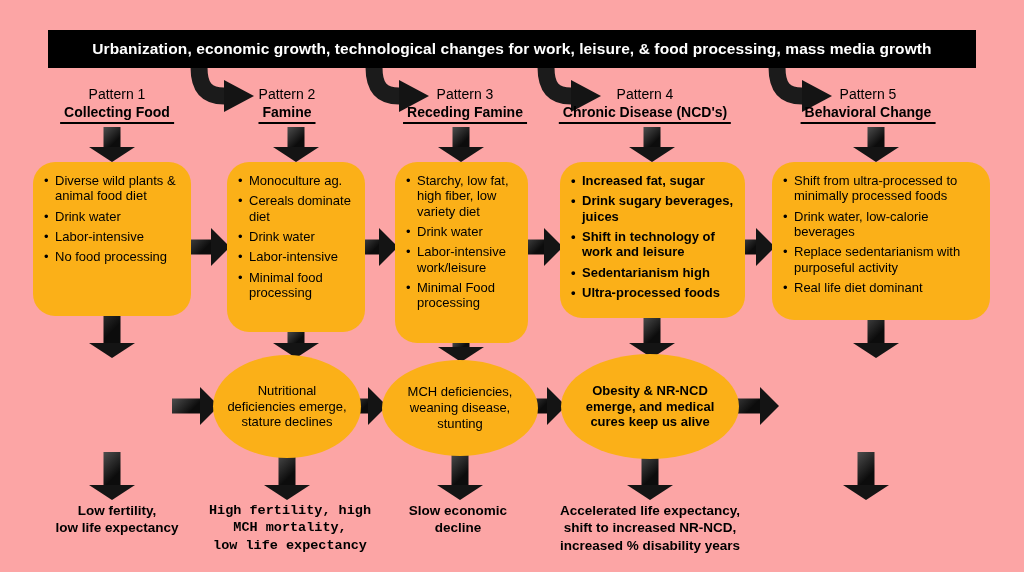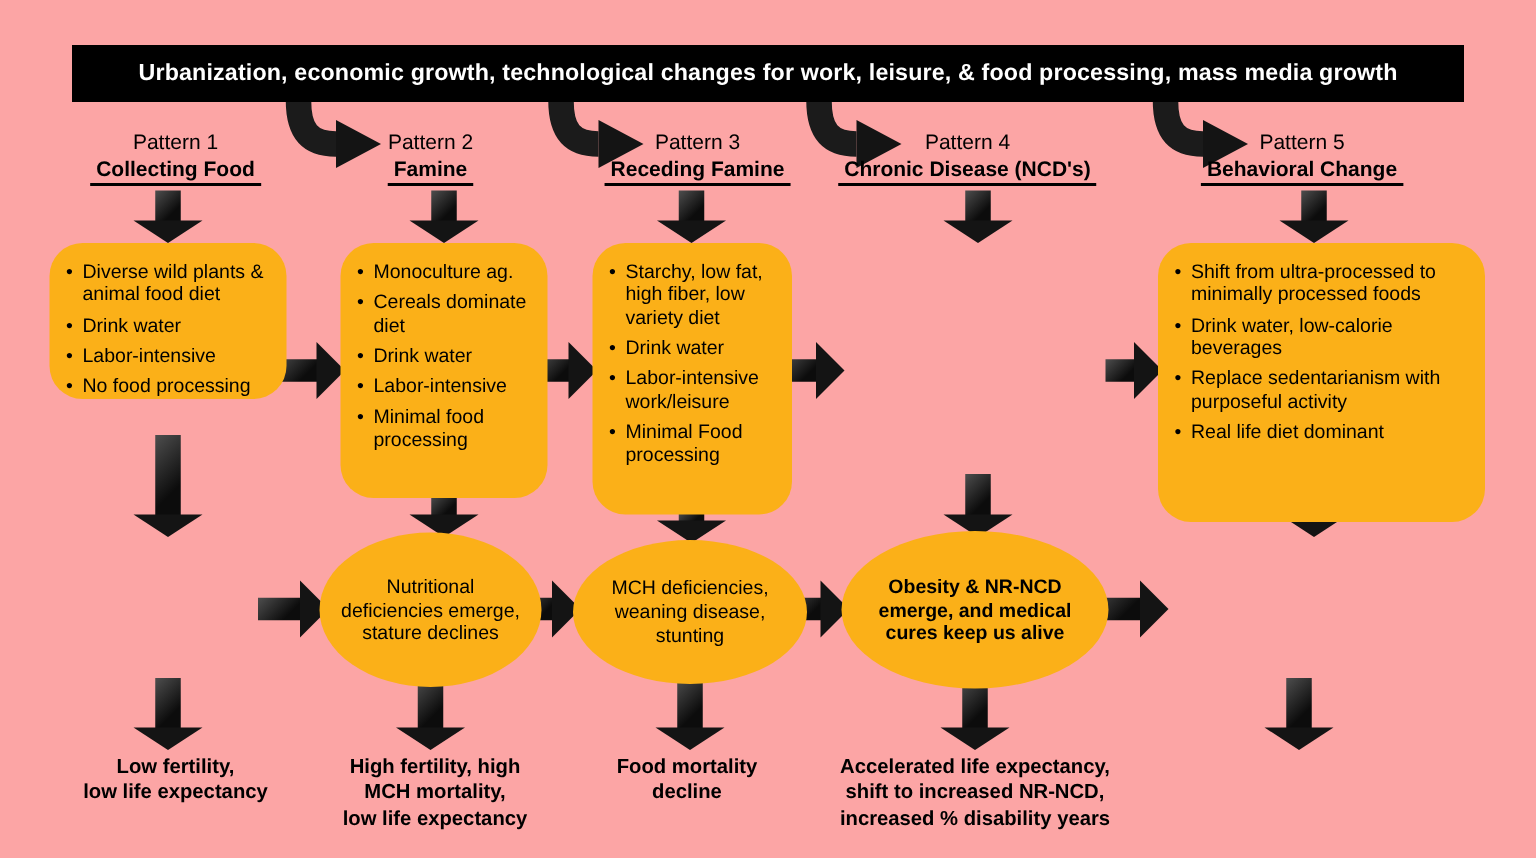--- a/index.html
+++ b/index.html
@@ -97,21 +97,21 @@
     </div>
   <div class="v-arrow" style="left:629px;top:127px;height:35px;">
       <div class="stem"></div>
       <div class="head"></div>
     </div>
   <div class="v-arrow" style="left:853px;top:127px;height:35px;">
       <div class="stem"></div>
       <div class="head"></div>
     </div>
 
-  <div class="stage-box" style="left:33px;width:158px;height:104px;box-sizing:border-box;">
+  <div class="stage-box" style="left:33px;width:158px;height:154px;box-sizing:border-box;">
     <ul>
       <li>Diverse wild plants &amp; animal food diet</li>
       <li>Drink water</li>
       <li>Labor-intensive</li>
       <li>No food processing</li>
     </ul>
   </div>
   <div class="stage-box" style="left:227px;width:138px;height:170px;box-sizing:border-box;">
     <ul>
       <li>Monoculture ag.</li>
@@ -122,21 +122,30 @@
     </ul>
   </div>
   <div class="stage-box" style="left:395px;width:133px;height:181px;box-sizing:border-box;">
     <ul>
       <li>Starchy, low fat, high fiber, low variety diet</li>
       <li>Drink water</li>
       <li>Labor-intensive work/leisure</li>
       <li>Minimal Food processing</li>
     </ul>
   </div>
-  <div class="stage-box" style="left:772px;width:218px;height:186px;box-sizing:border-box;">
+  <div class="stage-box bold-box" style="left:560px;width:185px;height:156px;box-sizing:border-box;">
+    <ul>
+      <li>Increased fat, sugar</li>
+      <li>Drink sugary beverages, juices</li>
+      <li>Shift in technology of work and leisure</li>
+      <li>Sedentarianism high</li>
+      <li>Ultra-processed foods</li>
+    </ul>
+  </div>
+  <div class="stage-box" style="left:772px;width:218px;height:158px;box-sizing:border-box;">
     <ul>
       <li>Shift from ultra-processed to minimally processed foods</li>
       <li>Drink water, low-calorie beverages</li>
       <li>Replace sedentarianism with purposeful activity</li>
       <li>Real life diet dominant</li>
     </ul>
   </div>
 
   <div class="h-arrow" style="left:182px;top:228px;width:48px;">
       <div class="stem"></div>
@@ -213,22 +222,22 @@
       <div class="stem"></div>
       <div class="head"></div>
     </div>
   <div class="v-arrow" style="left:843px;top:452px;height:48px;">
       <div class="stem"></div>
       <div class="head"></div>
     </div>
 
   <div class="outcome" style="left:117px;">Low fertility,
 low  life expectancy</div>
-  <div class="outcome" style="left:290px;">High fertility, high
+  <div class="outcome" style="left:290px;font-family:Liberation Mono, monospace;">High fertility, high
 MCH mortality,
 low life expectancy</div>
-  <div class="outcome" style="left:458px;">Food mortality
+  <div class="outcome" style="left:458px;">Slow economic
 decline</div>
   <div class="outcome" style="left:650px;">Accelerated life expectancy,
 shift to increased NR-NCD,
 increased % disability years</div>
 
 </div>
 
 </body></html>

